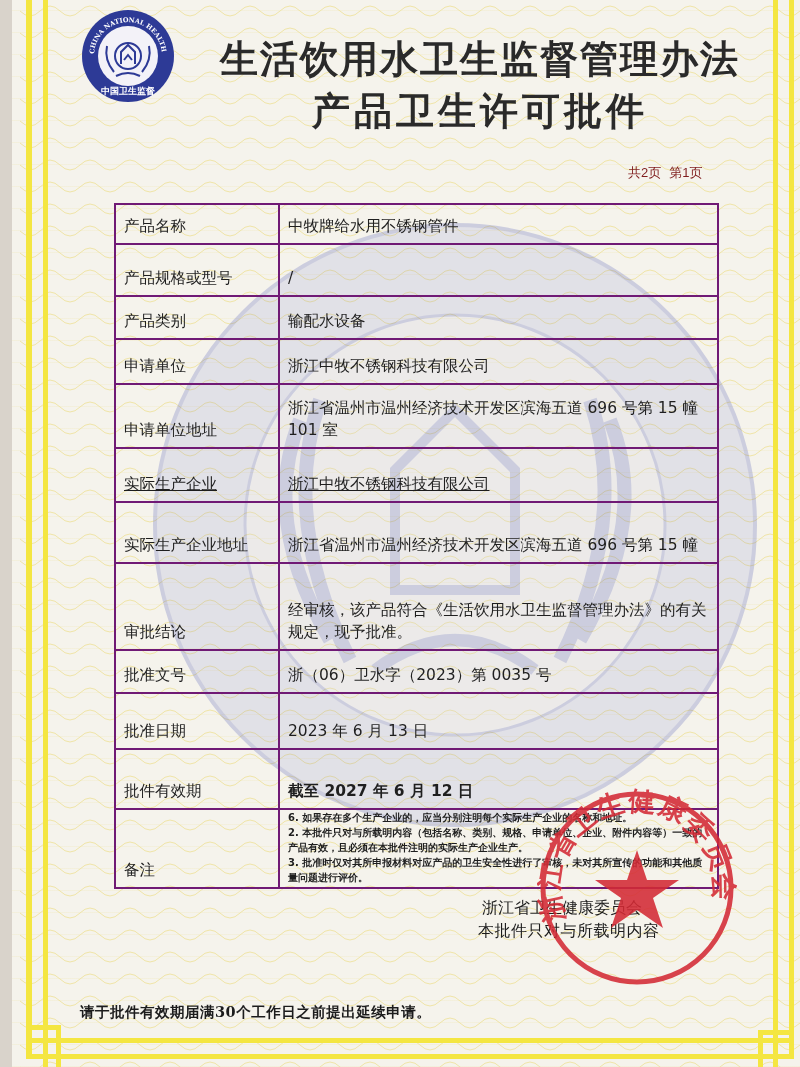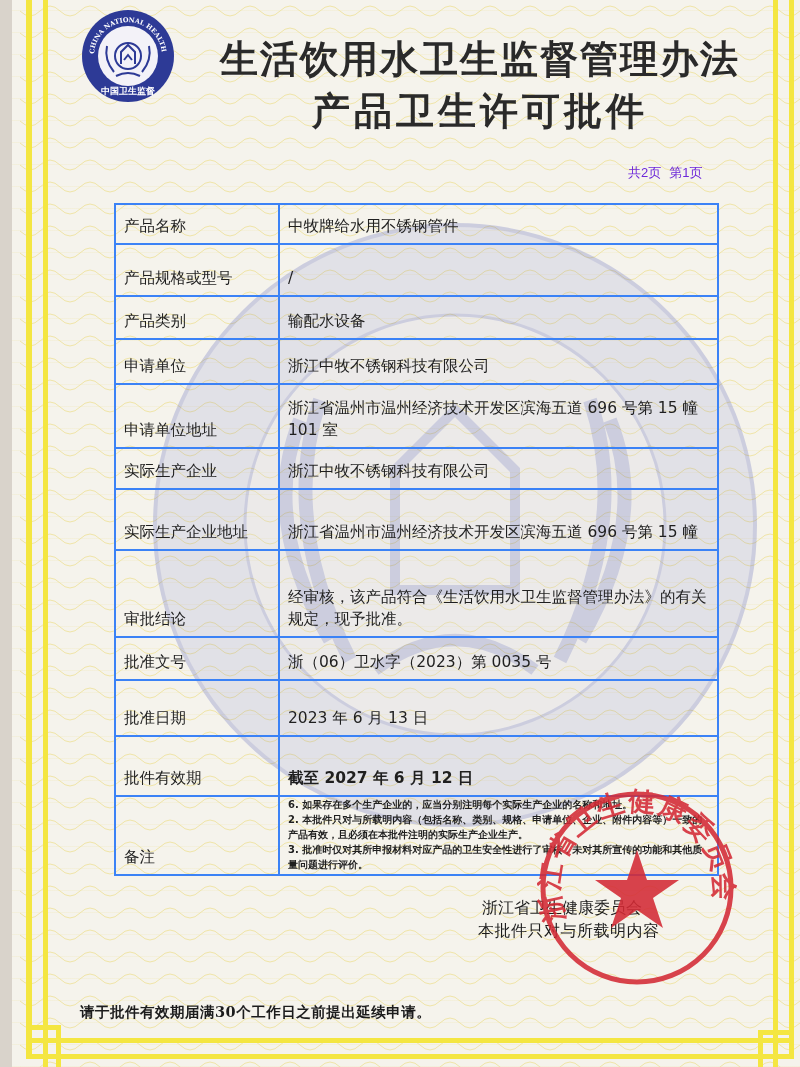--- a/index.html
+++ b/index.html
@@ -21,31 +21,31 @@
     .watermark { position: absolute; left: 0; top: 0; width: 800px; height: 1067px; pointer-events: none; }
     .logo { position: absolute; left: 80px; top: 8px; width: 96px; height: 96px; }
     .title {
       position: absolute; left: 180px; width: 620px; text-align: center;
       font-weight: bold; font-size: 40px; color: #2a2a2a; letter-spacing: 3px;
       font-family: "DejaVu Sans", sans-serif;
     }
     .t1 { top: 34px; left: 200px; width: 560px; font-size: 38px; letter-spacing: 2px; }
     .t2 { top: 86px; left: 200px; width: 560px; font-size: 38px; letter-spacing: 4px; }
     .page-count {
-      position: absolute; left: 628px; top: 164px; font-size: 13px; color: #6d28d9;
+      position: absolute; left: 628px; top: 164px; font-size: 13px; color: #7f1d1d;
       font-family: "Liberation Sans", sans-serif;
     }
     .page-count span { margin-right: 8px; }
     table.permit {
       position: absolute; left: 114px; top: 203px; width: 605px;
       border-collapse: collapse; font-size: 16px;
       font-family: "DejaVu Serif", "Liberation Serif", serif;
     }
     table.permit td {
-      border: 2px solid #3b82f6; padding: 0 8px; vertical-align: bottom;
+      border: 2px solid #701a75; padding: 0 8px; vertical-align: bottom;
       padding-bottom: 6px; line-height: 22px; color: #1f1f1f;
     }
     table.permit td.label { width: 146px; font-family: "DejaVu Sans", sans-serif; font-size: 15.5px; padding-left: 8px; }
     table.permit td.value { font-family: "DejaVu Sans", sans-serif; font-size: 15.5px; }
     td.notes { font-size: 10px !important; line-height: 15px !important; font-weight: bold; padding-top: 2px; padding-bottom: 2px !important; vertical-align: top !important; }
     td.notes div { white-space: normal; }
     .issuer {
       position: absolute; left: 482px; top: 898px; font-size: 16px; color: #1c1c1c;
       font-family: "DejaVu Sans", sans-serif;
     }
@@ -135,21 +135,21 @@
     <td class="value">输配水设备</td>
   </tr>
   <tr style="height:45px;padding-left:32px;">
     <td class="label">申请单位</td>
     <td class="value">浙江中牧不锈钢科技有限公司</td>
   </tr>
   <tr style="height:64px;">
     <td class="label">申请单位地址</td>
     <td class="value">浙江省温州市温州经济技术开发区滨海五道 696 号第 15 幢 101 室</td>
   </tr>
-  <tr style="height:41px;">
+  <tr style="height:54px;text-decoration:underline;">
     <td class="label">实际生产企业</td>
     <td class="value">浙江中牧不锈钢科技有限公司</td>
   </tr>
   <tr style="height:61px;">
     <td class="label">实际生产企业地址</td>
     <td class="value">浙江省温州市温州经济技术开发区滨海五道 696 号第 15 幢</td>
   </tr>
   <tr style="height:87px;">
     <td class="label">审批结论</td>
     <td class="value">经审核，该产品符合《生活饮用水卫生监督管理办法》的有关规定，现予批准。</td>

